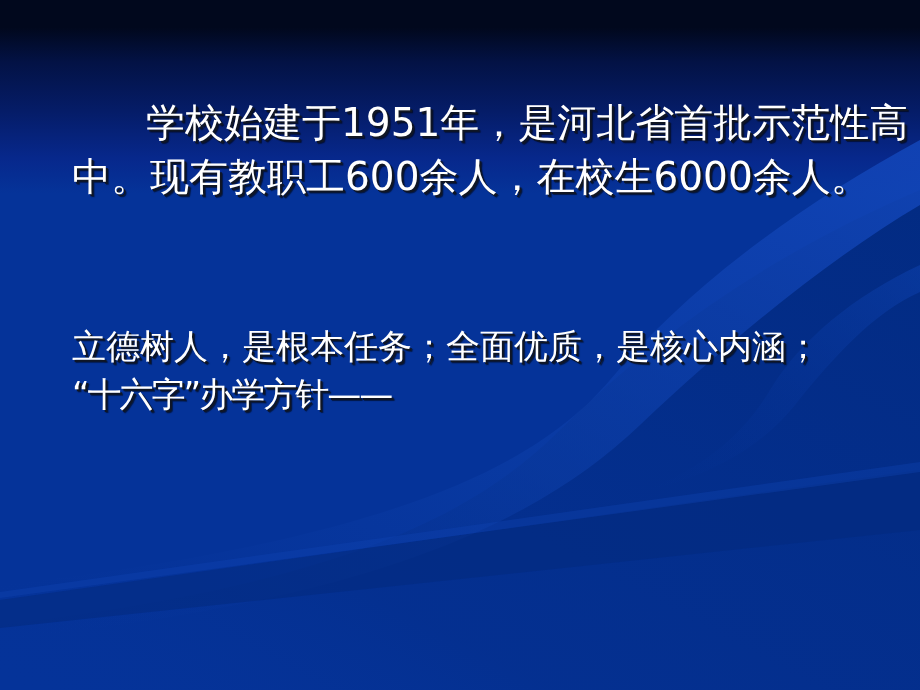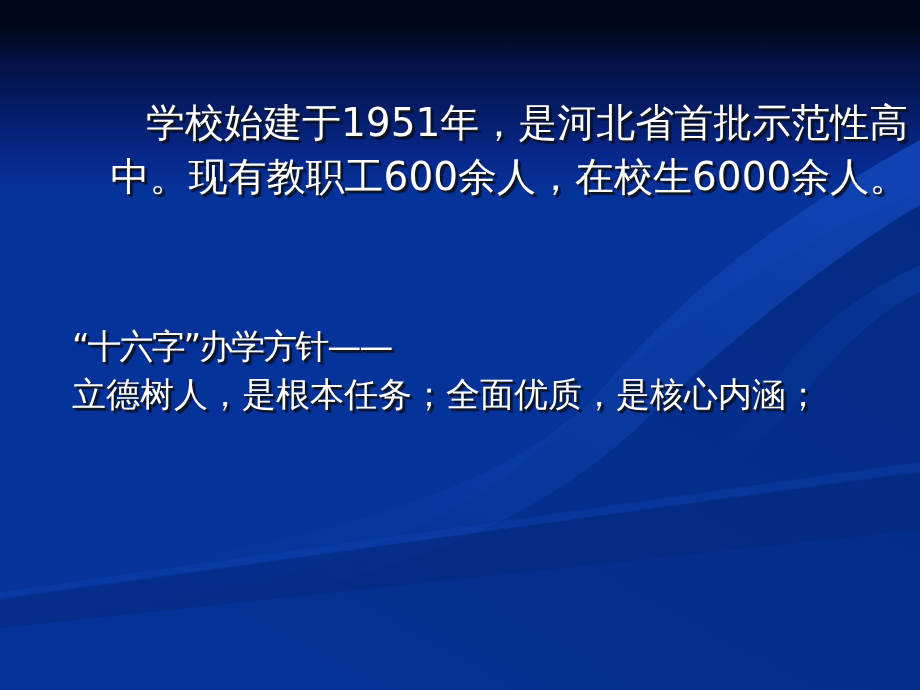--- a/index.html
+++ b/index.html
@@ -73,21 +73,21 @@
 
   
   #para-intro {
     left: 72px;
     top: 96px;
     font-size: 39px;
     line-height: 54px;
     letter-spacing: 0px;
   }
   #para-intro .line1 { padding-left: 74px; display: block; }
-  #para-intro .line2 { display: block; text-align: right; }
+  #para-intro .line2 { display: block; }
 
   
   #para-motto {
     left: 72px;
     top: 322px;
     font-size: 34px;
     line-height: 48px;
   }
   #para-motto .mline { display: block; }
 
@@ -130,18 +130,18 @@
   </svg>
 
   <div id="content">
 
     <div class="block" id="para-intro">
       <span class="line1">学校始建于1951年，是河北省首批示范性高</span>
       <span class="line2">中。现有教职工600余人，在校生6000余人。</span>
     </div>
 
     <div class="block" id="para-motto">
+      <span class="mline">立德树人，是根本任务；全面优质，是核心内涵；</span>
       <span class="mline emdash">“十六字”办学方针——</span>
-      <span class="mline">立德树人，是根本任务；全面优质，是核心内涵；</span>
     </div>
 
   </div>
 </div>
 
 </body></html>

